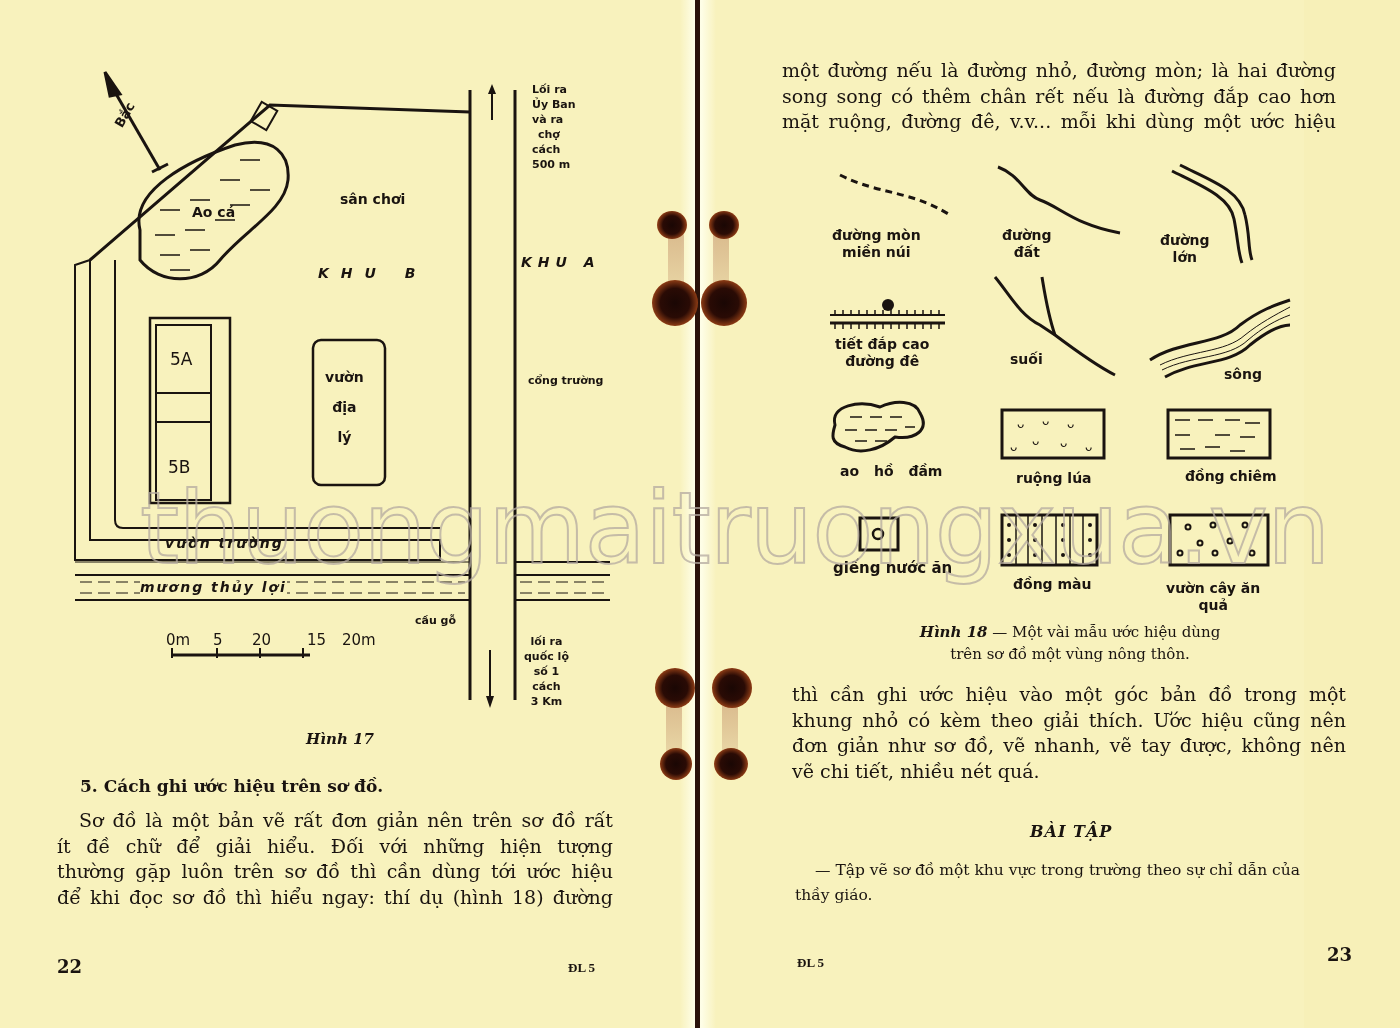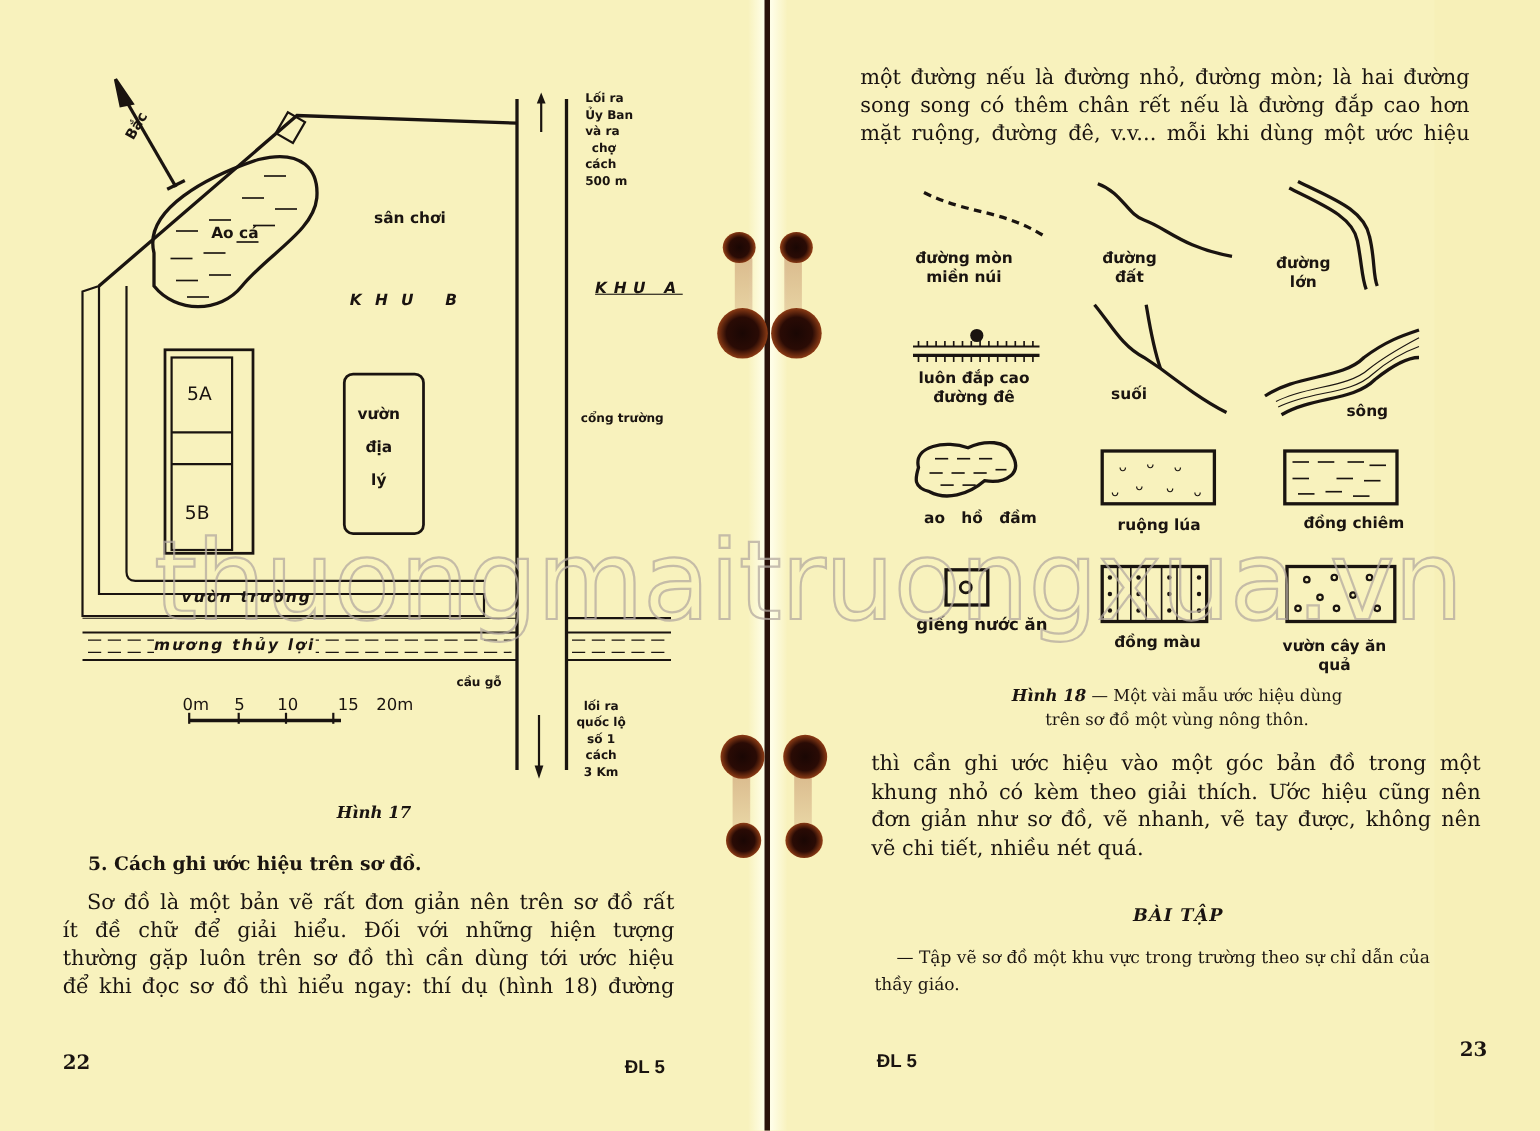--- a/index.html
+++ b/index.html
@@ -12,21 +12,21 @@
   .burn{position:absolute;border-radius:50%;background:radial-gradient(circle,#1a0704 0%,#2a0b05 45%,#8a3a14 70%,rgba(200,120,60,0) 100%);}
   .burn-trail{position:absolute;width:16px;background:linear-gradient(180deg,rgba(160,80,50,.35),rgba(160,80,50,.15));border-radius:6px;}
   .abs{position:absolute;}
   .hand{font-family:"DejaVu Sans","Liberation Sans",sans-serif;font-weight:bold;font-size:14px;line-height:1.1;color:#1a1410;}
   .body-text{font-family:"DejaVu Serif","Liberation Serif",serif;font-size:19px;line-height:25.5px;text-align:justify;text-align-last:justify;}
   .body-text .ln{display:block;white-space:nowrap;}
   .heading{font-family:"DejaVu Serif","Liberation Serif",serif;font-weight:bold;font-size:17px;}
   .caption{font-family:"DejaVu Serif","Liberation Serif",serif;font-size:15px;line-height:22px;text-align:center;}
   .caption b{font-style:italic;}
   .pagenum{font-family:"DejaVu Serif","Liberation Serif",serif;font-weight:bold;font-size:18px;}
-  .code{font-family:Liberation Sans, sans-serif;font-weight:bold;font-size:17px;}
+  .code{font-family:Liberation Serif, serif;font-weight:bold;font-size:13px;}
   .watermark{position:absolute;left:140px;top:470px;font-family:"DejaVu Sans","Liberation Sans",sans-serif;font-size:100px;letter-spacing:-1px;color:transparent;-webkit-text-stroke:2px rgba(180,170,160,.75);white-space:nowrap;}
   .exercise{font-family:"DejaVu Serif","Liberation Serif",serif;font-size:15.5px;line-height:25px;}
   .italic-title{font-family:"DejaVu Serif","Liberation Serif",serif;font-style:italic;font-weight:bold;font-size:16px;letter-spacing:1px;}
   svg{position:absolute;overflow:visible;}
 </style>
 </head>
 <body>
 
 <div class="page left">
 
@@ -93,21 +93,21 @@
         <line x1="157" y1="588" x2="157" y2="598"></line>
         <line x1="200" y1="588" x2="200" y2="598"></line>
         <line x1="243" y1="588" x2="243" y2="598"></line>
     </g>
   </svg>
 
   <div class="abs hand" style="left:112px;top:108px;transform:rotate(-60deg);font-size:13px;">Bắc</div>
   <div class="abs hand" style="left:192px;top:205px;">Ao cá</div>
   <div class="abs hand" style="left:340px;top:192px;">sân chơi</div>
   <div class="abs hand" style="left:318px;top:266px;letter-spacing:12px;font-style:italic;">KHU B</div>
-  <div class="abs hand" style="left:541px;top:255px;letter-spacing:6px;font-style:italic;text-decoration:underline;">KHU A</div>
+  <div class="abs hand" style="left:521px;top:255px;letter-spacing:6px;font-style:italic;">KHU A</div>
   <div class="abs hand" style="left:170px;top:350px;font-size:17px;font-weight:normal;">5A</div>
   <div class="abs hand" style="left:168px;top:458px;font-size:17px;font-weight:normal;">5B</div>
   <div class="abs hand" style="left:325px;top:362px;text-align:center;line-height:30px;">
     <div>vườn</div>
     <div>địa</div>
     <div>lý</div>
   </div>
   <div class="abs hand" style="left:165px;top:536px;letter-spacing:2px;font-style:italic;">vườn trường</div>
   <div class="abs hand" style="left:140px;top:580px;letter-spacing:2px;font-style:italic;background:#f8f2bd;">mương thủy lợi</div>
   <div class="abs hand" style="left:528px;top:375px;font-size:11px;">cổng trường</div>
@@ -123,21 +123,21 @@
   <div class="abs hand" style="left:524px;top:634px;font-size:11px;line-height:15px;text-align:center;">
     <div>lối ra</div>
     <div>quốc lộ</div>
     <div>số 1</div>
     <div>cách</div>
     <div>3 Km</div>
   </div>
   <div class="abs hand" style="left:166px;top:632px;font-size:15px;font-weight:normal;">
     <span style="position:absolute;left:0;">0m</span>
     <span style="position:absolute;left:47px;">5</span>
-    <span style="position:absolute;left:86px;">10</span>
+    <span style="position:absolute;left:86px;">20</span>
     <span style="position:absolute;left:130px;margin-left:11px;">15</span>
     <span style="position:absolute;left:176px;">20m</span>
   </div>
 
   <div class="abs caption" style="left:290px;top:728px;width:100px;">
     <b>Hình 17</b>
   </div>
 
   <div class="abs heading" style="left:80px;top:776px;">5. Cách ghi ước hiệu trên sơ đồ.</div>
 
@@ -285,21 +285,21 @@
   </div>
   <div class="abs hand" style="left:302px;top:227px;text-align:center;line-height:17px;">
     <div>đường</div>
     <div>đất</div>
   </div>
   <div class="abs hand" style="left:460px;top:232px;text-align:center;line-height:17px;">
     <div>đường</div>
     <div>lớn</div>
   </div>
   <div class="abs hand" style="left:135px;top:336px;text-align:center;line-height:17px;">
-    <div>luôn đắp cao</div>
+    <div>tiết đắp cao</div>
     <div>đường đê</div>
   </div>
   <div class="abs hand" style="left:310px;top:352px;">suối</div>
   <div class="abs hand" style="left:524px;top:367px;">sông</div>
   <div class="abs hand" style="left:140px;top:464px;word-spacing:10px;">ao hồ đầm</div>
   <div class="abs hand" style="left:316px;top:471px;">ruộng lúa</div>
   <div class="abs hand" style="left:485px;top:469px;">đồng chiêm</div>
   <div class="abs hand" style="left:133px;top:560px;font-size:15px;">giếng nước ăn</div>
   <div class="abs hand" style="left:313px;top:577px;">đồng màu</div>
   <div class="abs hand" style="left:466px;top:580px;text-align:center;line-height:17px;">

